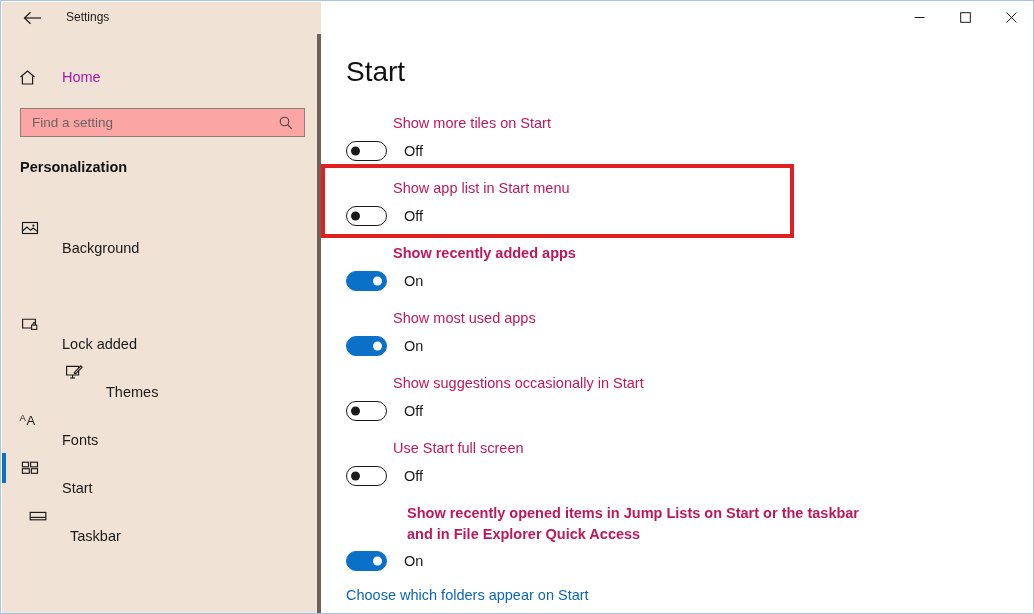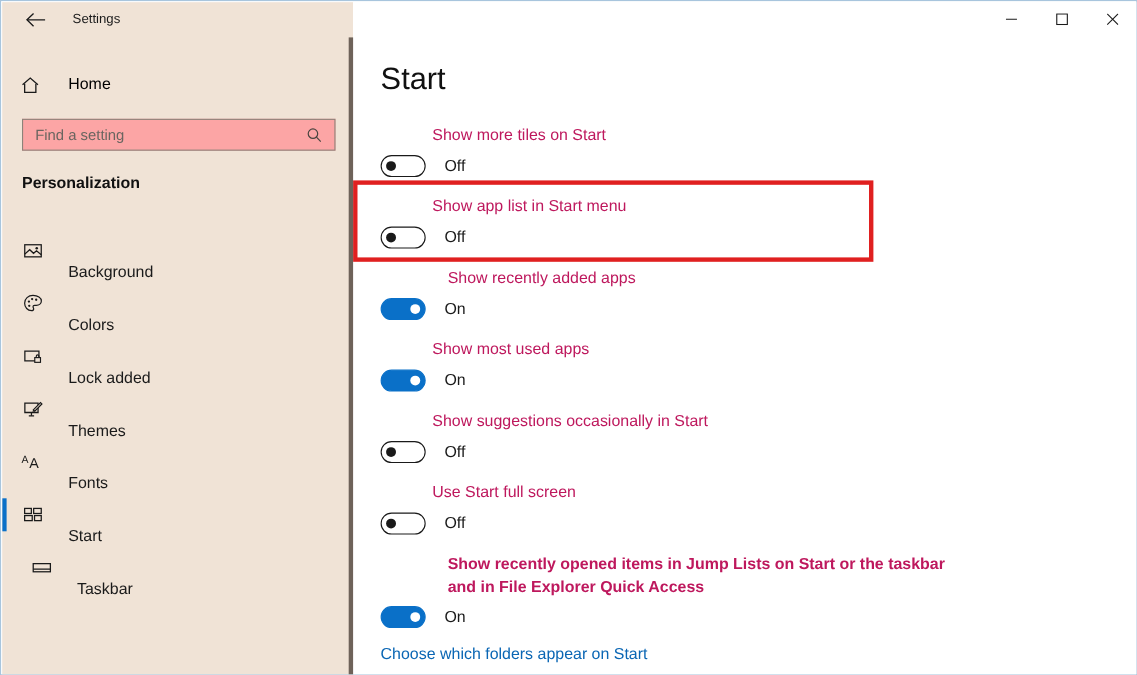--- a/index.html
+++ b/index.html
@@ -79,21 +79,21 @@
     width: 300px; height: 34px;
     display: flex; align-items: center;
     cursor: pointer;
   }
   #home-item .nav-icon {
     width: 32px; margin-left: 8px;
     display: flex; align-items: center; justify-content: flex-start;
   }
   #home-item .nav-label {
     font-size: 14.5px;
-    color: #000000;
+    color: #a21caf;
     margin-left: 12px;
   }
 
   #search-box {
     position: absolute;
     left: 18px; top: 106px;
     width: 285px; height: 29px;
     background: #fca5a5;
     border: 1px solid #8d8279;
     display: flex; align-items: center;
@@ -152,21 +152,21 @@
     font-size: 14.5px;
     color: #1a1a1a;
     margin-left: 20px;
     white-space: nowrap;
     margin-top: 40px;
   }
 
   #nav-background { top: 208px; }
   #nav-colors     { top: 256px; }
   #nav-lock       { top: 304px; }
-  #nav-themes     { top: 352px; }
+  #nav-themes     { top: 352px; padding-left: 44px; }
   #nav-fonts      { top: 400px; }
   #nav-start      { top: 448px; }
   #nav-taskbar    { top: 496px; padding-left: 8px; }
 
   
   #sidebar-scrollbar {
     position: absolute;
     left: 315px; top: 32px;
     width: 5px;
     height: 581px;
@@ -298,33 +298,20 @@
       <span class="nav-icon">
         <svg width="20" height="20" viewBox="0 0 20 20">
           <rect x="2.5" y="4.5" width="15" height="11" fill="none" stroke="#1a1a1a" stroke-width="1.15"></rect>
           <path d="M2.5 13 L7 9 L10.5 12.3 L13.2 10 L17.5 13.6" fill="none" stroke="#1a1a1a" stroke-width="1.15"></path>
           <circle cx="13.4" cy="7.6" r="1.15" fill="#1a1a1a"></circle>
         </svg>
       </span>
       <span class="nav-label">Background</span>
     </div>
 
-    <div class="nav-item" id="nav-colors">
-      <span class="nav-sel"></span>
-      <span class="nav-icon">
-        <svg width="20" height="20" viewBox="0 0 20 20">
-          <path d="M10 2.6 C5.6 2.6 2.4 5.6 2.4 9.6 C2.4 13.4 5.2 16.4 8.6 16.4 C10 16.4 10.6 15.6 10.6 14.8 C10.6 14 10 13.5 10 12.8 C10 12.1 10.6 11.6 11.4 11.6 L13 11.6 C15.6 11.6 17.6 9.9 17.6 7.7 C17.6 4.8 14.3 2.6 10 2.6 Z" fill="none" stroke="#1a1a1a" stroke-width="1.1"></path>
-          <circle cx="6.3" cy="8.2" r="1.05" fill="#1a1a1a"></circle>
-          <circle cx="9.2" cy="5.9" r="1.05" fill="#1a1a1a"></circle>
-          <circle cx="12.9" cy="6.5" r="1.05" fill="#1a1a1a"></circle>
-          <circle cx="6.6" cy="12" r="1.05" fill="#1a1a1a"></circle>
-        </svg>
-      </span>
-      <span class="nav-label">Colors</span>
-    </div>
 
     <div class="nav-item" id="nav-lock">
       <span class="nav-sel"></span>
       <span class="nav-icon">
         <svg width="20" height="20" viewBox="0 0 20 20">
           <path d="M2.6 5.2 L15.4 5.2 L15.4 14 L2.6 14 Z" fill="none" stroke="#1a1a1a" stroke-width="1.15"></path>
           <rect x="11.6" y="11.1" width="5.2" height="4.3" fill="#f0e3d6" stroke="#1a1a1a" stroke-width="1.05"></rect>
           <path d="M13 11.1 L13 9.9 C13 9.1 13.6 8.6 14.2 8.6 C14.8 8.6 15.4 9.1 15.4 9.9 L15.4 11.1" fill="none" stroke="#1a1a1a" stroke-width="1.05"></path>
         </svg>
       </span>
@@ -396,21 +383,21 @@
     </div>
 
     <div class="setting-label" style="left:25px; top:176px;">Show app list in Start menu</div>
     <div class="toggle-row" style="left:25px; top:204px;">
       <span class="toggle off">
           <span class="knob"></span>
         </span>
       <span class="toggle-state">Off</span>
     </div>
 
-    <div class="setting-label" style="left:39px; top:241px;">Show recently added apps</div>
+    <div class="setting-label" style="left:25px; top:241px;font-weight:bold;">Show recently added apps</div>
     <div class="toggle-row" style="left:25px; top:269px;">
       <span class="toggle on">
           <span class="knob"></span>
         </span>
       <span class="toggle-state">On</span>
     </div>
 
     <div class="setting-label" style="left:25px; top:306px;">Show most used apps</div>
     <div class="toggle-row" style="left:25px; top:334px;">
       <span class="toggle on">

